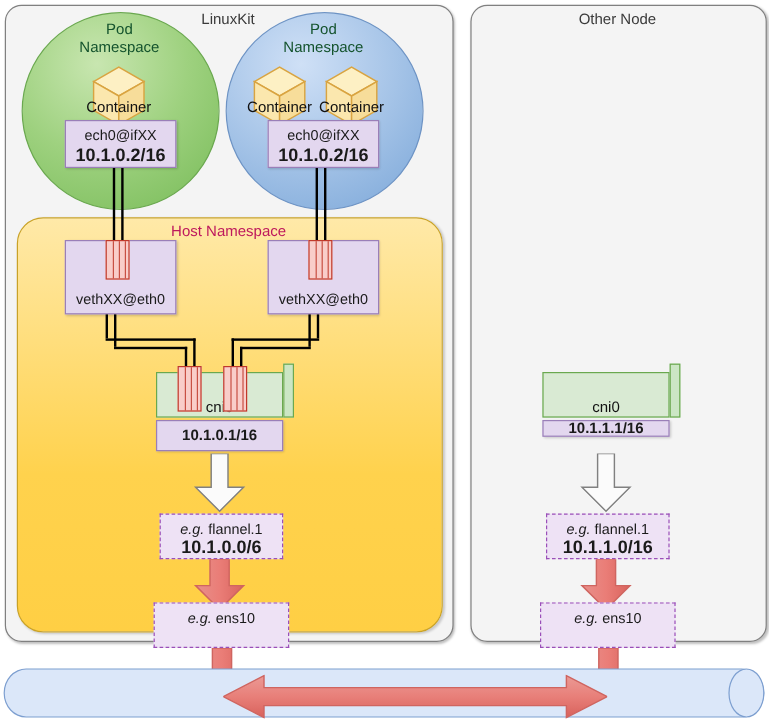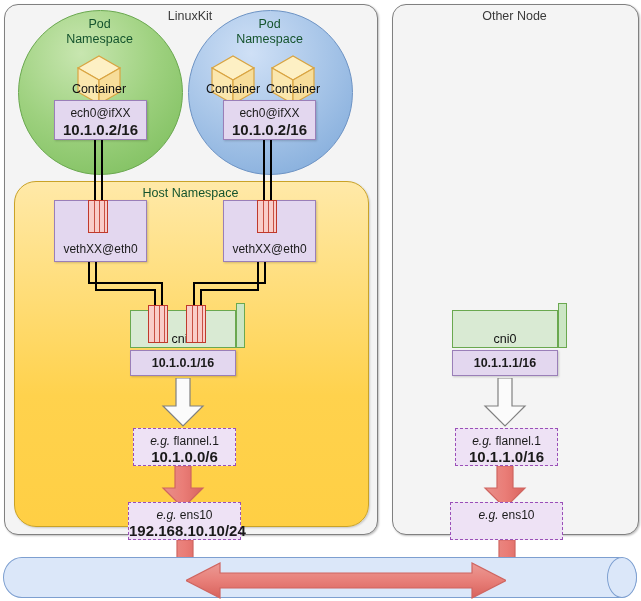--- a/index.html
+++ b/index.html
@@ -8,21 +8,21 @@
   .stage{position:absolute;left:0;top:0;width:641px;height:601px;}
 
   
   .node-panel{position:absolute;background:#f4f4f4;border:1px solid #808080;
               border-radius:14px;box-shadow:1px 1px 2px rgba(0,0,0,.25);}
   .node-title{position:absolute;width:100%;text-align:center;font-size:12.5px;color:#3a3a3a;}
 
   
   .host-ns{position:absolute;background:linear-gradient(180deg,#ffe9a8 0%,#ffd24d 62%,#ffcf44 100%);
            border:1px solid #c9a227;border-radius:22px;box-shadow:1px 1px 2px rgba(0,0,0,.18);}
-  .host-ns-title{position:absolute;width:100%;text-align:center;font-size:12.5px;color:#14532d;}
+  .host-ns-title{position:absolute;width:100%;text-align:center;font-size:12.5px;color:#be185d;}
 
   
   .pod{position:absolute;border-radius:50%;}
   .pod.green{background:radial-gradient(circle at 38% 26%,#c8e6b0 0%,#9ed17f 48%,#77bb57 100%);
              border:1px solid #6aa84f;}
   .pod.blue{background:radial-gradient(circle at 38% 26%,#cfe0f6 0%,#a7c5e8 48%,#7aa6d8 100%);
             border:1px solid #6d93c4;}
   .pod-title{position:absolute;width:100%;text-align:center;font-size:12.5px;line-height:15px;color:#14532d;}
 
   
@@ -213,42 +213,41 @@
         </defs>
       <polygon points="15,0 31,0 31,22 43,22 23,42 3,22 15,22" fill="url(#rg1)" stroke="#cf6560" stroke-width="1.2"></polygon>
     </svg>
   </div>
 
   <div class="ifbox dashed" style="left:128px;top:502px;width:113px;height:38px;">
     <div class="l1" style="top:5px;">
       <span class="eg">e.g.</span>
       <span>ens10</span>
     </div>
-    <div class="l2" style="top:19px;">192.168.10.10/24</div>
   </div>
 
   <div class="arrow" style="left:162px;top:540px;">
     <svg width="46" height="44" viewBox="0 0 46 44">
       <defs>
           <linearGradient id="rg2" x1="0" y1="0" x2="1" y2="0">
         <stop offset="0" stop-color="#e8908b"></stop>
             <stop offset=".5" stop-color="#ea7d77"></stop>
         <stop offset="1" stop-color="#d9645e"></stop>
           </linearGradient>
         </defs>
       <polygon points="15,0 31,0 31,22 43,22 23,42 3,22 15,22" fill="url(#rg2)" stroke="#cf6560" stroke-width="1.2"></polygon>
     </svg>
   </div>
 
   <div class="slab" style="left:452px;top:303px;width:115px;height:45px;">
     <div class="side"></div>
     <div class="face"></div>
     <div class="slab-label" style="right:9px;width:auto;left:0;">cni0</div>
   </div>
-  <div class="ifbox" style="left:452px;top:350px;width:106px;height:26px;">
+  <div class="ifbox" style="left:452px;top:350px;width:106px;height:14px;">
     <div class="one">10.1.1.1/16</div>
   </div>
 
   <div class="arrow" style="left:482px;top:378px;">
     <svg width="46" height="50" viewBox="0 0 46 50">
       <polygon points="16,0 30,0 30,28 43,28 23,48 3,28 16,28" fill="#fbfbfb" stroke="#808080" stroke-width="1.2"></polygon>
     </svg>
   </div>
 
   <div class="ifbox dashed" style="left:455px;top:428px;width:103px;height:38px;">

